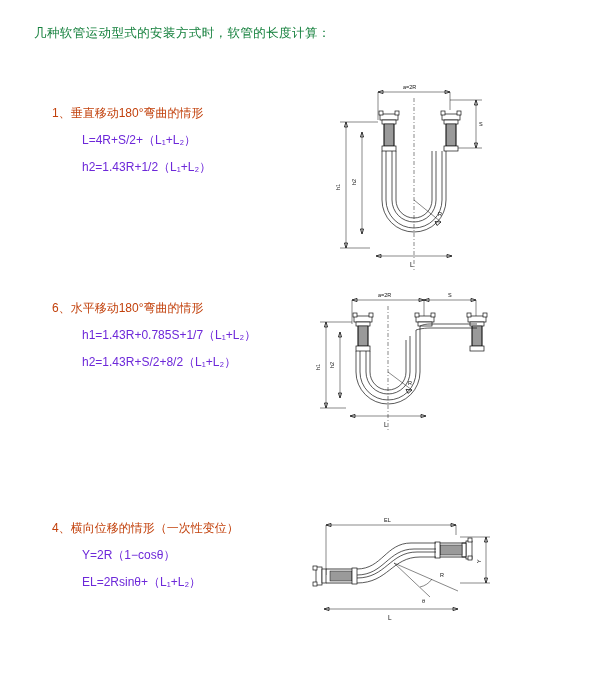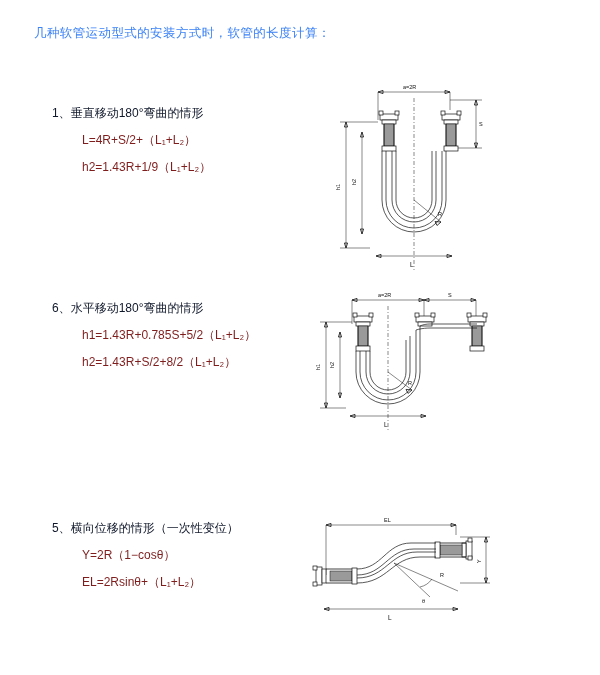--- a/index.html
+++ b/index.html
@@ -19,46 +19,46 @@
     position: relative;
     width: 600px;
     height: 675px;
   }
   .doc-title {
     position: absolute;
     left: 34px;
     top: 25px;
     font-size: 12.5px;
     letter-spacing: 0.4px;
-    color: #3b82f6;
+    color: #15803d;
     white-space: nowrap;
   }
   .section {
     position: absolute;
     left: 0;
     width: 600px;
   }
   .sec1 { top: 105px; }
   .sec2 { top: 300px; }
   .sec3 { top: 520px; }
 
   .text-col {
     position: absolute;
     left: 52px;
     width: 250px;
   }
   .sec-heading {
     font-size: 12px;
-    color: #0f172a;
+    color: #c2410c;
     white-space: nowrap;
     margin-bottom: 10px;
   }
   .formula {
     font-size: 12px;
-    color: #7f1d1d;
+    color: #6d28d9;
     white-space: nowrap;
     margin: 0 0 10px 30px;
   }
   .formula:last-child { margin-bottom: 0; }
 
   .fig {
     position: absolute;
   }
   .fig1 { left: 300px; top: -35px; }
   .fig2 { left: 300px; top: -20px; }
@@ -78,21 +78,21 @@
 <body>
 
 <div class="page">
 
   <div class="doc-title">几种软管运动型式的安装方式时，软管的长度计算：</div>
 
   <div class="section sec1">
     <div class="text-col">
       <div class="sec-heading">1、垂直移动180°弯曲的情形</div>
       <div class="formula">L=4R+S/2+（L₁+L₂）</div>
-      <div class="formula">h2=1.43R+1/9（L₁+L₂）</div>
+      <div class="formula">h2=1.43R+1/2（L₁+L₂）</div>
     </div>
 
     <div class="fig fig1">
       <svg width="210" height="220" viewBox="0 0 210 220">
 
         <line class="thin" x1="78" y1="22" x2="150" y2="22"></line>
         <path class="ln" d="M78,22 l5,-1.6 v3.2 z M150,22 l-5,-1.6 v3.2 z" fill="#111"></path>
         <text class="dimtext" x="103" y="19">a=2R</text>
         <line class="thin" x1="78" y1="22" x2="78" y2="50"></line>
         <line class="thin" x1="150" y1="22" x2="150" y2="40"></line>
@@ -148,21 +148,21 @@
         <line class="thin" x1="76" y1="186" x2="152" y2="186"></line>
         <path class="ln" d="M76,186 l5,-1.6 v3.2 z M152,186 l-5,-1.6 v3.2 z" fill="#111"></path>
         <text class="dimtext-l" x="110" y="197">L</text>
       </svg>
     </div>
   </div>
 
   <div class="section sec2">
     <div class="text-col">
       <div class="sec-heading">6、水平移动180°弯曲的情形</div>
-      <div class="formula">h1=1.43R+0.785S+5/2（L₁+L₂）</div>
+      <div class="formula">h1=1.43R+0.785S+1/7（L₁+L₂）</div>
       <div class="formula">h2=1.43R+S/2+8/2（L₁+L₂）</div>
     </div>
 
     <div class="fig fig2">
       <svg width="215" height="175" viewBox="0 0 215 175">
 
         <line class="thin" x1="52" y1="20" x2="124" y2="20"></line>
         <path class="ln" d="M52,20 l5,-1.6 v3.2 z M124,20 l-5,-1.6 v3.2 z" fill="#111"></path>
         <text class="dimtext" x="78" y="17">a=2R</text>
         <line class="thin" x1="124" y1="20" x2="176" y2="20"></line>
@@ -218,21 +218,21 @@
 
         <line class="thin" x1="50" y1="136" x2="126" y2="136"></line>
         <path class="ln" d="M50,136 l5,-1.6 v3.2 z M126,136 l-5,-1.6 v3.2 z" fill="#111"></path>
         <text class="dimtext-l" x="84" y="147">L</text>
       </svg>
     </div>
   </div>
 
   <div class="section sec3">
     <div class="text-col">
-      <div class="sec-heading">5、横向位移的情形（一次性变位）</div>
+      <div class="sec-heading">4、横向位移的情形（一次性变位）</div>
       <div class="formula">Y=2R（1−cosθ）</div>
       <div class="formula">EL=2Rsinθ+（L₁+L₂）</div>
     </div>
 
     <div class="fig fig3">
       <svg width="220" height="135" viewBox="0 0 220 135">
 
         <line class="thin" x1="36" y1="20" x2="166" y2="20"></line>
         <path class="ln" d="M36,20 l5,-1.6 v3.2 z M166,20 l-5,-1.6 v3.2 z" fill="#111"></path>
         <text class="dimtext" x="94" y="17">EL</text>

